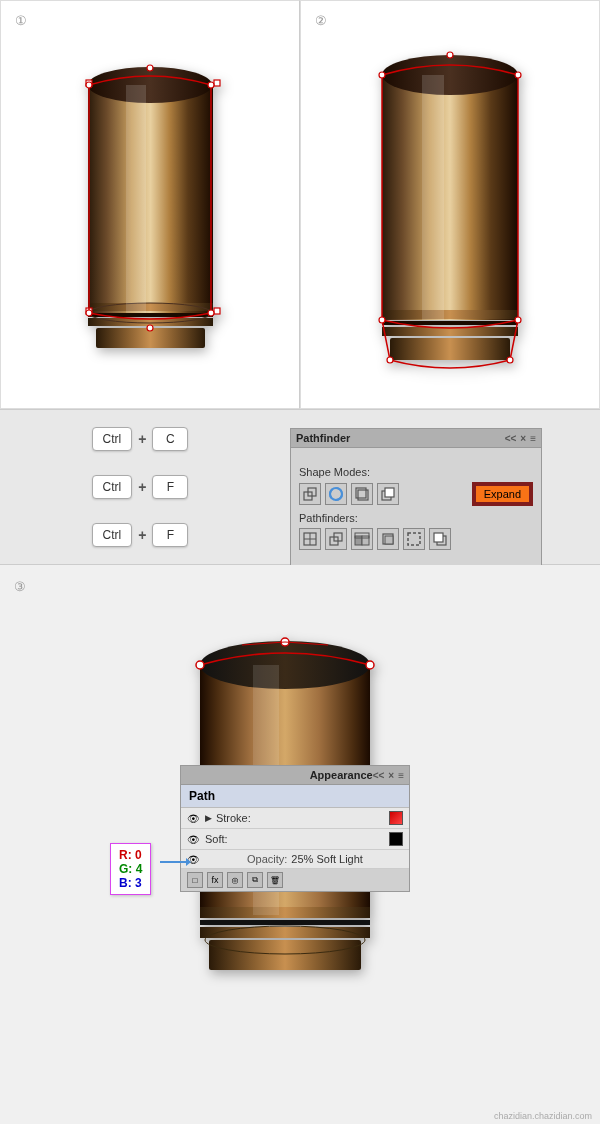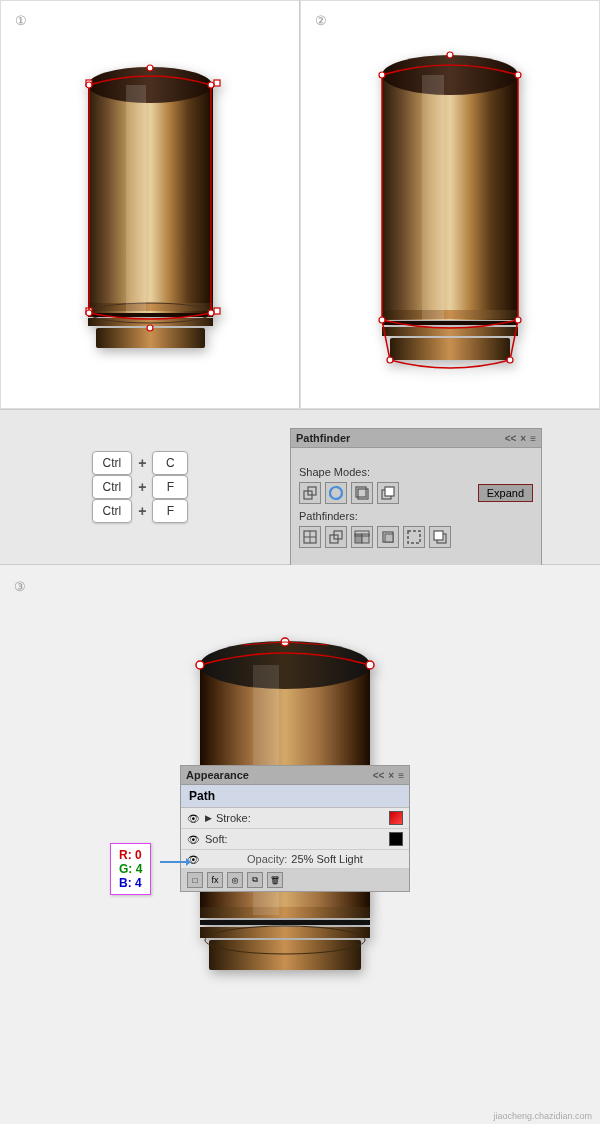--- a/index.html
+++ b/index.html
@@ -56,21 +56,21 @@
       height: 155px;
       background: #e8e8e8;
       border-bottom: 1px solid #ccc;
     }
     .keyboard-area {
       flex: 0 0 280px;
       display: flex;
       flex-direction: column;
       justify-content: center;
       align-items: center;
-      gap: 0;
+      gap: 24px;
       padding: 10px;
     }
     .key-row {
       display: flex;
       align-items: center;
       gap: 6px;
     }
     .key {
       background: white;
       border: 1px solid #aaa;
@@ -132,22 +132,22 @@
       display: flex;
       align-items: center;
       gap: 4px;
       margin-bottom: 6px;
     }
     .pf-icon-active {
       border: 2px solid #4a90d9;
       background: #e0f0ff;
     }
     .pf-expand-btn {
-      background: #a3a3a3;
-      border: 1px solid #7f1d1d;
+      background: #f97316;
+      border: 4px solid #7f1d1d;
       padding: 2px 8px;
       font-size: 11px;
       margin-left: auto;
     }
 
     
     .bottom-section {
       width: 600px;
       min-height: 560px;
       background: #f0f0f0;
@@ -181,21 +181,21 @@
       background: #d4d4d4;
       border: 1px solid #999;
       width: 230px;
       font-size: 11px;
       z-index: 10;
     }
     .appearance-titlebar {
       background: #b0b0b0;
       display: flex;
       align-items: center;
-      justify-content: space-between;
+      justify-content: flex-end;
       padding: 3px 5px;
       font-size: 11px;
       font-weight: bold;
       color: #222;
       border-bottom: 1px solid #999;
     }
     .appearance-body {
       background: #e8e8e8;
     }
     .ap-path-row {
@@ -626,21 +626,21 @@
       <circle cx="15" cy="80" r="4" fill="white" stroke="#cc0000" stroke-width="1.5"></circle>
       <circle cx="185" cy="80" r="4" fill="white" stroke="#cc0000" stroke-width="1.5"></circle>
 
       <line x1="100" y1="57" x2="57" y2="60" stroke="#cc0000" stroke-width="1"></line>
       <line x1="100" y1="57" x2="143" y2="60" stroke="#cc0000" stroke-width="1"></line>
     </svg>
 
     <div class="rgb-tooltip">
       <div class="rgb-r">R: 0</div>
       <div class="rgb-g">G: 4</div>
-      <div class="rgb-b">B: 4</div>
+      <div class="rgb-b">B: 3</div>
     </div>
 
     <div class="rgb-arrow"></div>
 
     <div class="appearance-panel">
       <div class="appearance-titlebar">
         <span>Appearance</span>
         <div class="titlebar-controls">
           <span>&lt;&lt;</span>
           <span>×</span>
@@ -677,13 +677,13 @@
           <div class="ap-tool-btn" style="font-size:9px;">fx</div>
           <div class="ap-tool-btn">◎</div>
           <div class="ap-tool-btn">⧉</div>
           <div class="ap-tool-btn">🗑</div>
         </div>
       </div>
     </div>
   </div>
 </div>
 
-<div class="watermark">jiaocheng.chazidian.com</div>
+<div class="watermark">chazidian.chazidian.com</div>
 
 </body></html>

